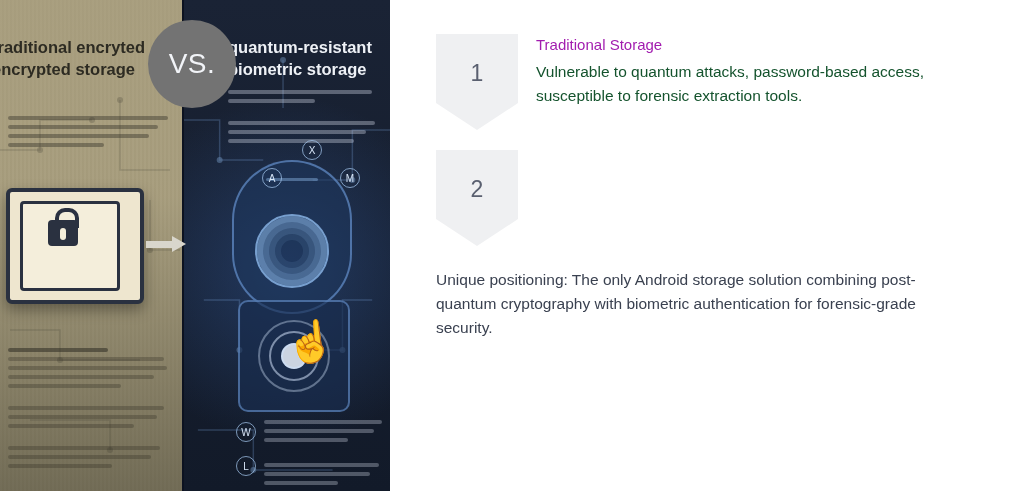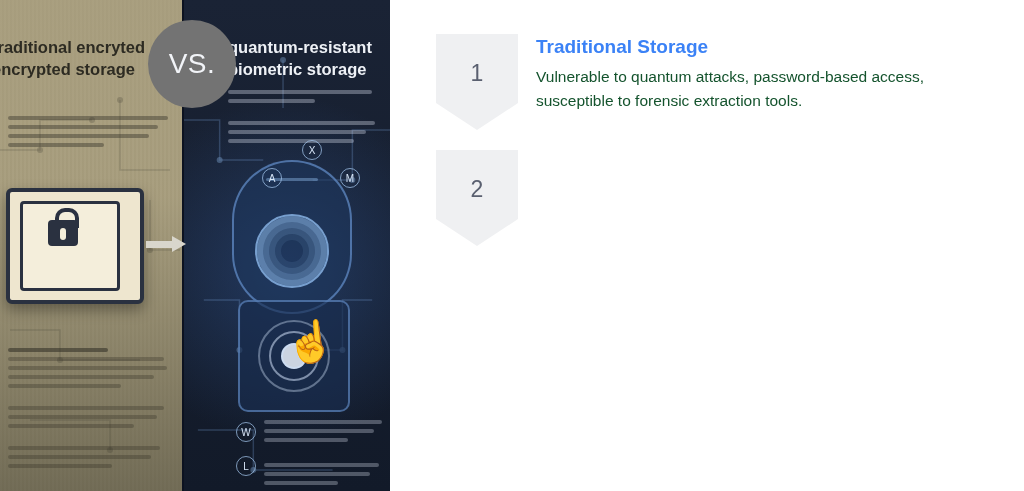--- a/index.html
+++ b/index.html
@@ -292,23 +292,23 @@
     justify-content: center;
     padding-top: 26px;
     color: #5a6070;
     font-size: 23px;
     font-weight: 400;
     clip-path: polygon(0 0, 100% 0, 100% 72%, 50% 100%, 0 72%);
     background: #eff0f2;
   }
   .ptext { padding-top: 2px; }
   .ptitle {
-    font-size: 19px;
-    font-weight: 700;
-    color: #3b82f6;
+    font-size: 15px;
+    font-weight: 400;
+    color: #a21caf;
     margin: 0 0 7px 0;
   }
   .pbody {
     font-size: 15.5px;
     line-height: 1.52;
     color: #14532d;
     margin: 0;
     max-width: 470px;
   }
   .footnote {
@@ -456,15 +456,16 @@
           <p class="pbody">Vulnerable to quantum attacks, password-based access, susceptible to forensic extraction tools.</p>
         </div>
       </div>
 
       <div class="point">
         <div class="chev">2</div>
       </div>
 
     </div>
 
+    <div class="footnote">Unique positioning: The only Android storage solution combining post-quantum cryptography with biometric authentication for forensic-grade security.</div>
   </div>
 
 </div>
 
 </body></html>

